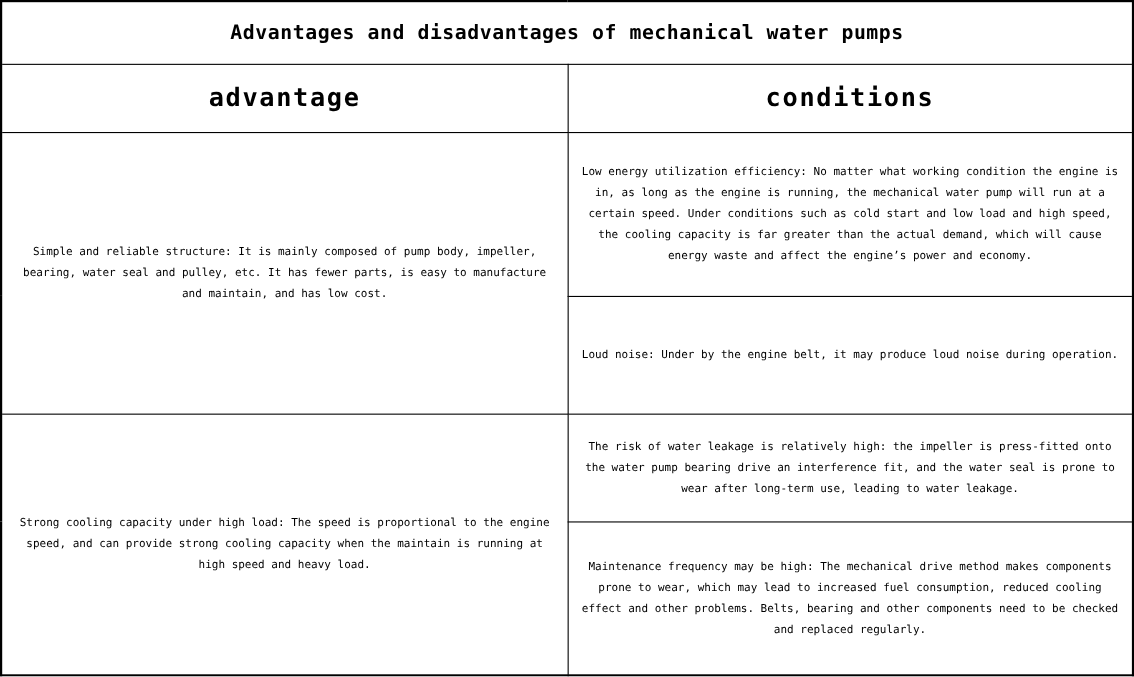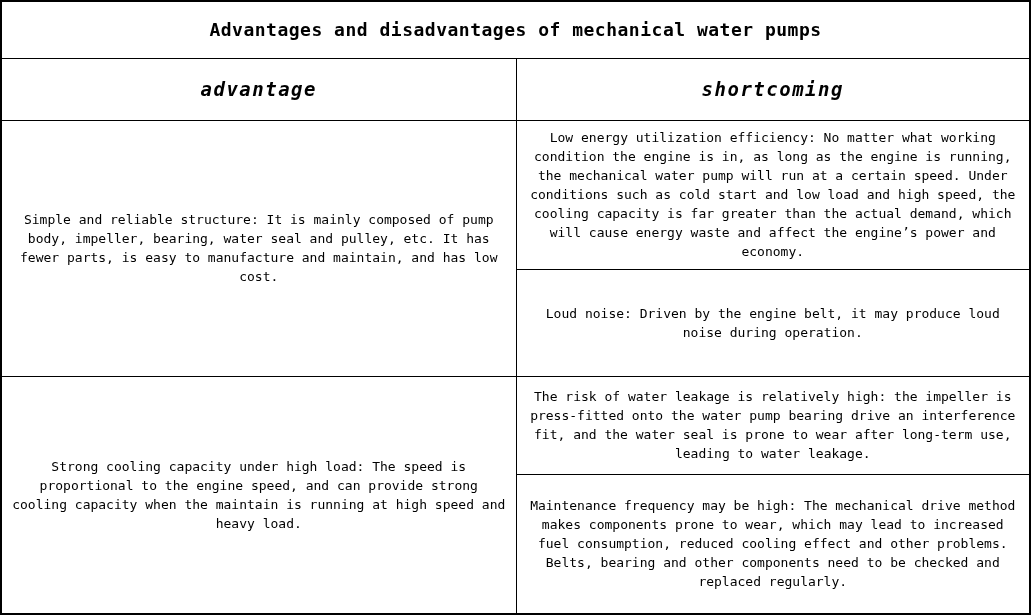--- a/index.html
+++ b/index.html
@@ -29,27 +29,26 @@
     padding: 2px 10px;
     box-sizing: border-box;
     overflow: hidden;
   }
   .title-cell {
     font-size: 18px;
     font-weight: bold;
     letter-spacing: 0.5px;
   }
   .header-cell {
-    font-size: 19px;
+    font-size: 23px;
     font-weight: bold;
     letter-spacing: 1.5px;
-    font-style: italic;
   }
   .body-cell {
-    font-size: 13px;
+    font-size: 10px;
     line-height: 19px;
   }
   tr.r-title  { height: 57px; }
   tr.r-header { height: 62px; }
   tr.r-1a     { height: 149px; }
   tr.r-1b     { height: 107px; }
   tr.r-2a     { height: 98px; }
   tr.r-2b     { height: 140px; }
 </style>
 </head>
@@ -59,28 +58,28 @@
   <colgroup>
     <col style="width:515px">
     <col style="width:514px">
   </colgroup>
   <tbody>
     <tr class="r-title">
       <td colspan="2" class="title-cell">Advantages and disadvantages of mechanical water pumps</td>
     </tr>
     <tr class="r-header">
       <td class="header-cell">advantage</td>
-      <td class="header-cell">shortcoming</td>
+      <td class="header-cell">conditions</td>
     </tr>
     <tr class="r-1a">
       <td rowspan="2" class="body-cell">Simple and reliable structure: It is mainly composed of pump body, impeller, bearing, water seal and pulley, etc. It has fewer parts, is easy to manufacture and maintain, and has low cost.</td>
       <td class="body-cell">Low energy utilization efficiency: No matter what working condition the engine is in, as long as the engine is running, the mechanical water pump will run at a certain speed. Under conditions such as cold start and low load and high speed, the cooling capacity is far greater than the actual demand, which will cause energy waste and affect the engine’s power and economy.</td>
     </tr>
     <tr class="r-1b">
-      <td class="body-cell">Loud noise: Driven by the engine belt, it may produce loud noise during operation.</td>
+      <td class="body-cell">Loud noise: Under by the engine belt, it may produce loud noise during operation.</td>
     </tr>
     <tr class="r-2a">
       <td rowspan="2" class="body-cell">Strong cooling capacity under high load: The speed is proportional to the engine speed, and can provide strong cooling capacity when the maintain is running at high speed and heavy load.</td>
       <td class="body-cell">The risk of water leakage is relatively high: the impeller is press-fitted onto the water pump bearing drive an interference fit, and the water seal is prone to wear after long-term use, leading to water leakage.</td>
     </tr>
     <tr class="r-2b">
       <td class="body-cell">Maintenance frequency may be high: The mechanical drive method makes components prone to wear, which may lead to increased fuel consumption, reduced cooling effect and other problems. Belts, bearing and other components need to be checked and replaced regularly.</td>
     </tr>
   </tbody>
 </table>

